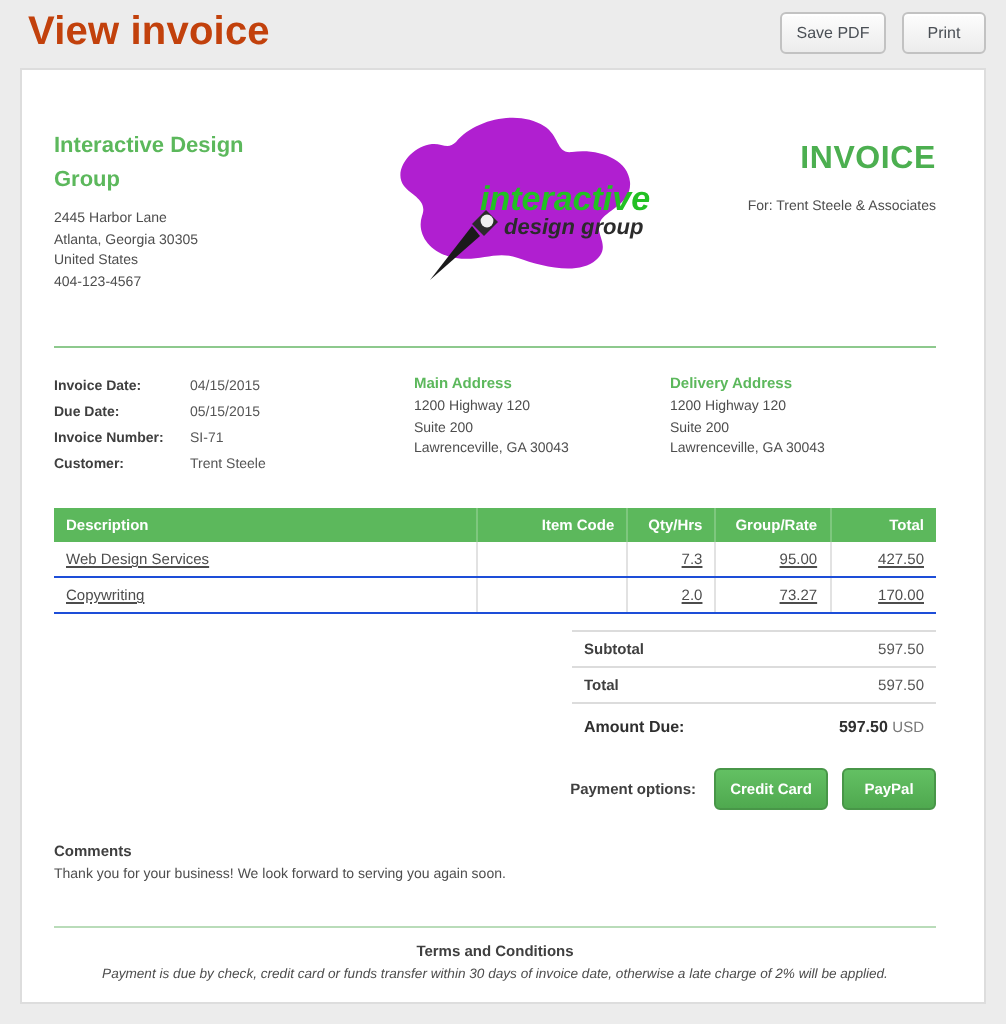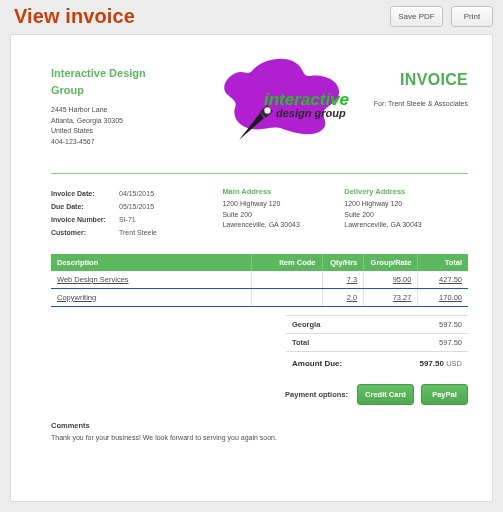--- a/index.html
+++ b/index.html
@@ -34,21 +34,21 @@
   }
   #save-pdf { width: 53px; }
   #print-btn { width: 42px; }
 
   
   .card {
     position: absolute; left: 10px; top: 34px;
     width: 483px; height: 468px;
     background: #ffffff;
     border: 1px solid #dddddd;
-    padding: 22px 24px 0 40px;
+    padding: 22px 24px 0 16px;
   }
 
   
   .head { display: flex; align-items: flex-start; height: 108px; }
   .head-left { width: 150px; padding-top: 8px; }
   .company-name {
     font-size: 11px; font-weight: bold; color: #5cb85c;
     line-height: 17px; width: 105px; margin-bottom: 6px;
   }
   .company-addr { font-size: 7px; color: #4d4d4d; line-height: 10.5px; }
@@ -261,21 +261,21 @@
           <td class="num">73.27</td>
           <td class="num">170.00</td>
         </tr>
       </tbody>
     </table>
 
     <div class="totals-wrap">
       <table class="totals">
         <tbody>
             <tr class="first">
-          <td class="lbl">Georgia</td>
+          <td class="lbl">Subtotal</td>
           <td class="amt">597.50</td>
         </tr>
         <tr>
           <td class="lbl">Total</td>
           <td class="amt">597.50</td>
         </tr>
         <tr class="due">
           <td class="lbl">Amount Due:</td>
           <td class="amt"><span>597.50</span> <span class="cur">USD</span></td>
         </tr>
@@ -287,15 +287,20 @@
       <span class="pay-label">Payment options:</span>
       <div class="pay-btn" id="credit-card-button">Credit Card</div>
       <div class="pay-btn" id="paypal-button">PayPal</div>
     </div>
 
     <div class="comments">
       <div class="comments-title">Comments</div>
       <div class="comments-body">Thank you for your business! We look forward to serving you again soon.</div>
     </div>
 
+    <div class="terms">
+      <div class="terms-hr"></div>
+      <div class="terms-title">Terms and Conditions</div>
+      <div class="terms-body">Payment is due by check, credit card or funds transfer within 30 days of invoice date, otherwise a late charge of 2% will be applied.</div>
+    </div>
 
   </div>
 </div>
 
 </body></html>

